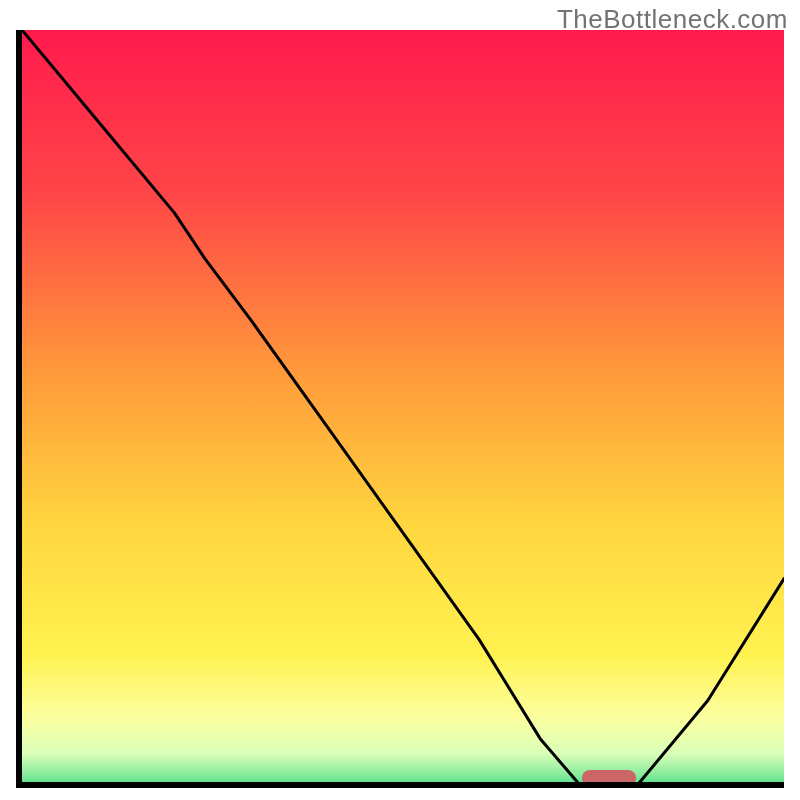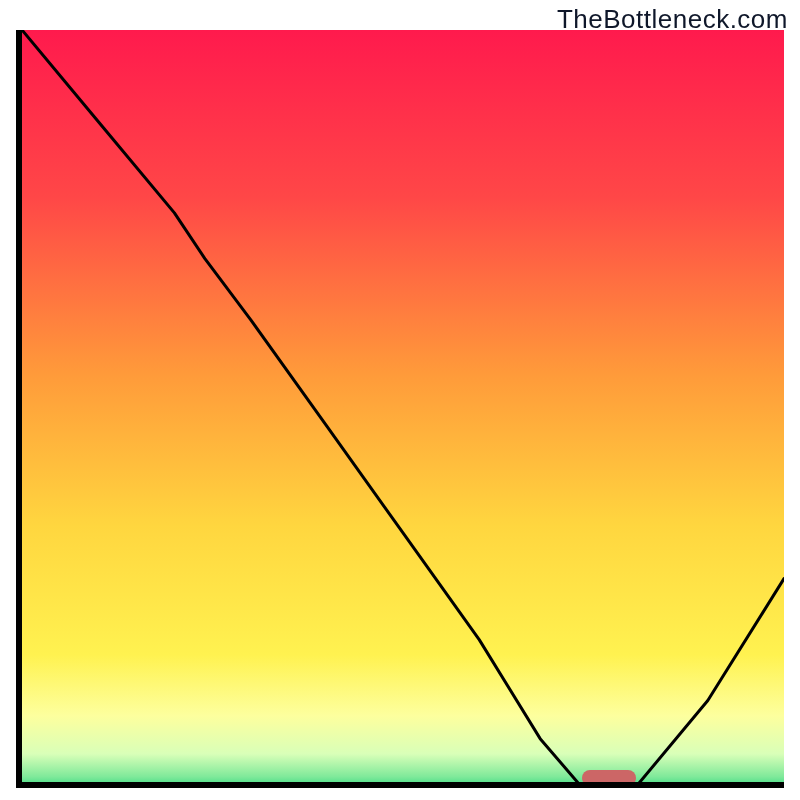--- a/index.html
+++ b/index.html
@@ -13,21 +13,21 @@
   }
   .stage {
     position: relative;
     width: 800px;
     height: 800px;
   }
   .watermark {
     position: absolute;
     top: 4px;
     right: 12px;
-    color: #0f172a;
+    color: #737373;
     font-size: 26px;
     font-weight: 500;
     letter-spacing: 0.5px;
   }
   .frame {
     position: absolute;
     left: 16px;
     top: 30px;
     width: 768px;
     height: 758px;

